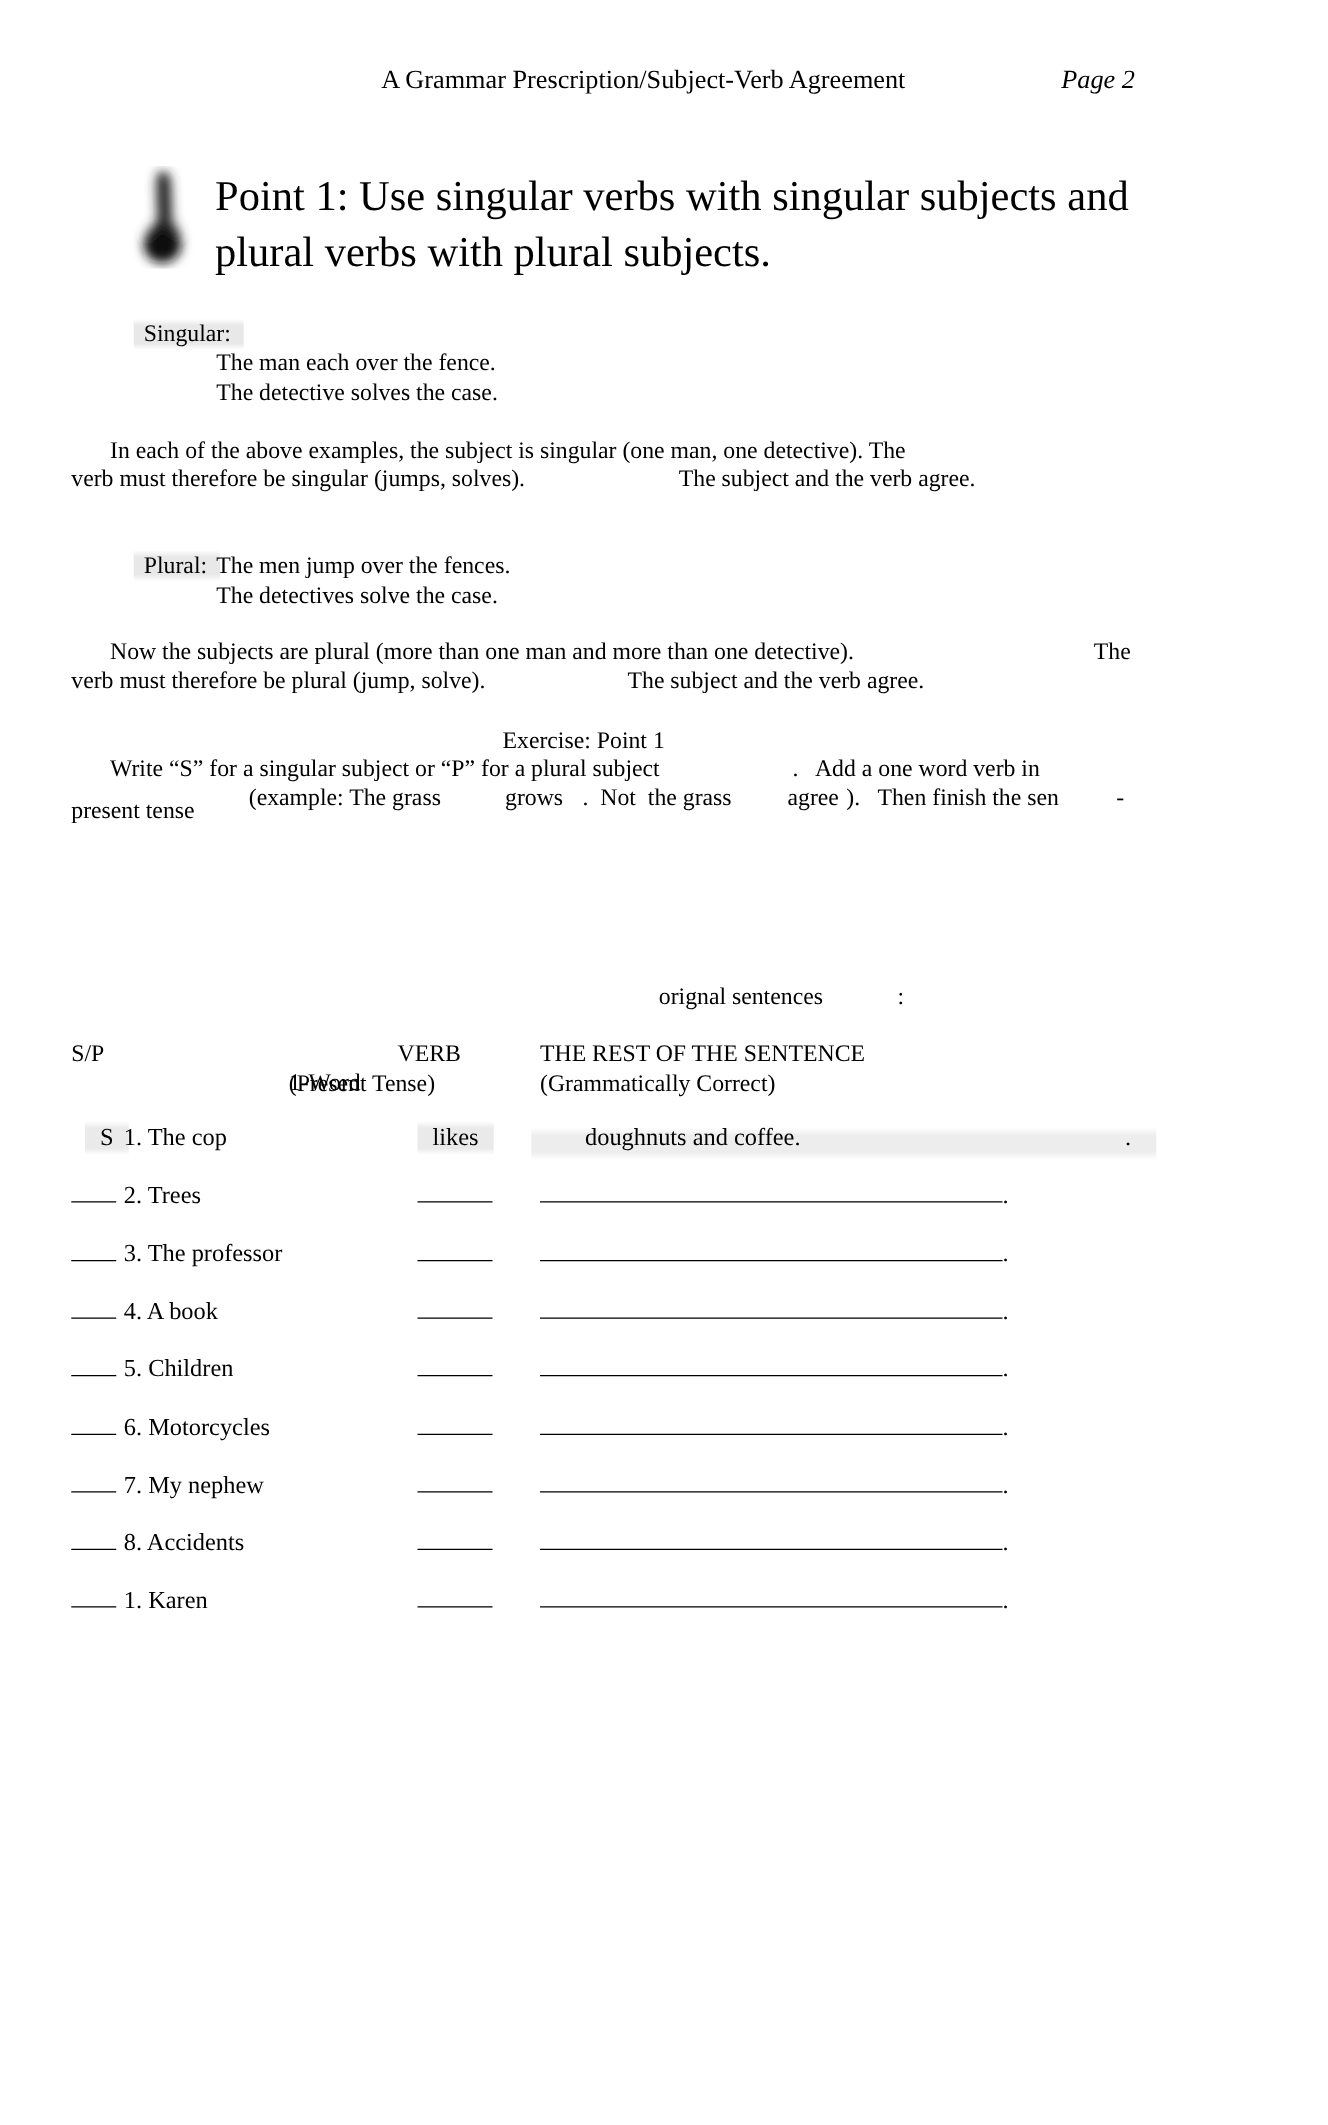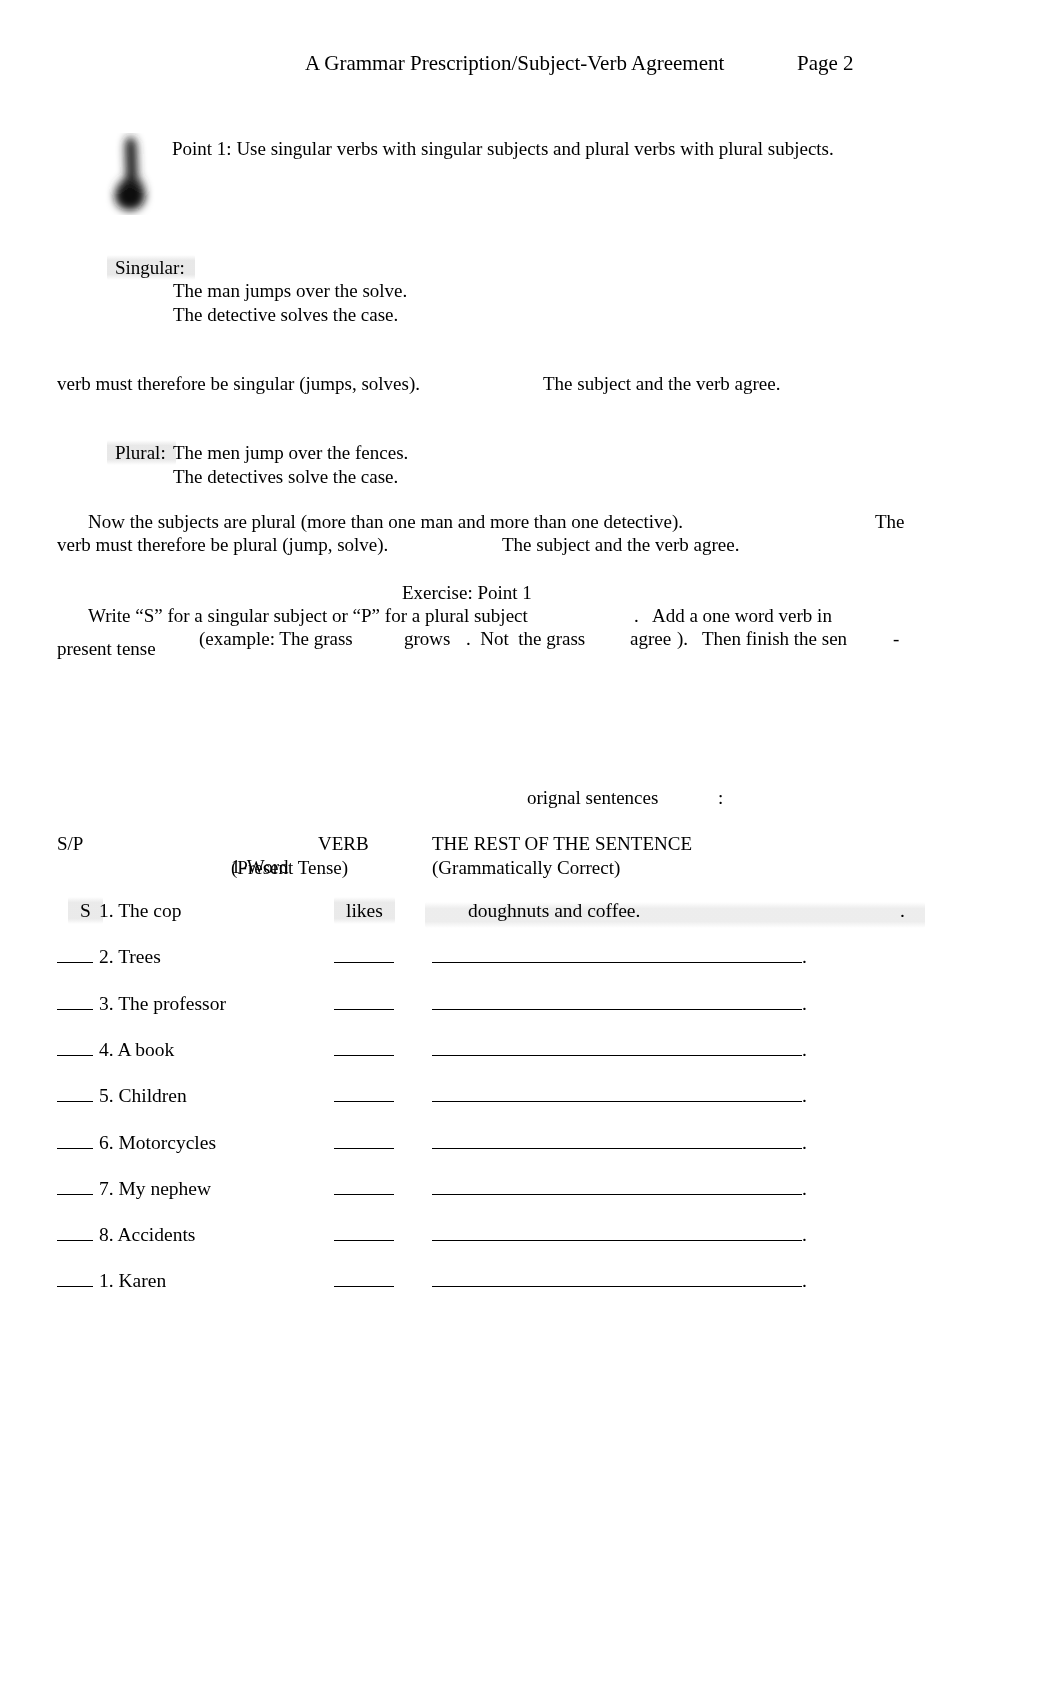--- a/index.html
+++ b/index.html
@@ -32,22 +32,23 @@
     line-height: 1.25;
     white-space: pre;
   }
   .doc-header .title {
     position: absolute;
     left: 305px;
     top: 0;
   }
   .doc-header .pageno {
     position: absolute;
-    left: 797px;
+    left: 849px;
     top: 0;
+    font-style: italic;
   }
 
   
   .point-block {
     position: absolute;
     top: 133px;
     left: 104px;
     width: 800px;
   }
   .point-icon {
@@ -56,21 +57,21 @@
     top: 0px;
     width: 56px;
     height: 82px;
   }
   .point-icon svg { display: block; }
   .point-heading {
     position: absolute;
     left: 68px;
     top: 3px;
     width: 740px;
-    font-size: 19px;
+    font-size: 34px;
     line-height: 1.32;
   }
 
   
   .t {
     position: absolute;
     font-size: 19px;
     line-height: 1.22;
     white-space: pre;
     text-align: center;
@@ -176,23 +177,24 @@
         </g>
       </svg>
     </span>
     <div class="point-heading">Point 1: Use singular verbs with singular subjects  and plural verbs with plural subjects.</div>
   </div>
 
   <div class="t" style="left:88px; top:233px;">
     <span class="hl">Singular:</span>
   </div>
 
-  <div class="t" style="left:173px; top:279px;">The man jumps over the solve.</div>
+  <div class="t" style="left:173px; top:279px;">The man each over the fence.</div>
   <div class="t" style="left:173px; top:303px;">The detective solves the case.</div>
 
+  <div class="t" style="left:88px; top:349px;">In each of the above examples, the subject is singular (one man, one detective). The</div>
   <div class="t" style="left:57px; top:372px;">verb must therefore be singular (jumps, solves).</div>
   <div class="t" style="left:543px; top:372px;">The subject and the verb agree.</div>
 
   <div class="t" style="left:88px; top:418px;">
     <span class="hl">Plural:</span>
   </div>
 
   <div class="t" style="left:173px; top:441px;">The men jump over the fences.</div>
   <div class="t" style="left:173px; top:465px;">The detectives solve the case.</div>
 

